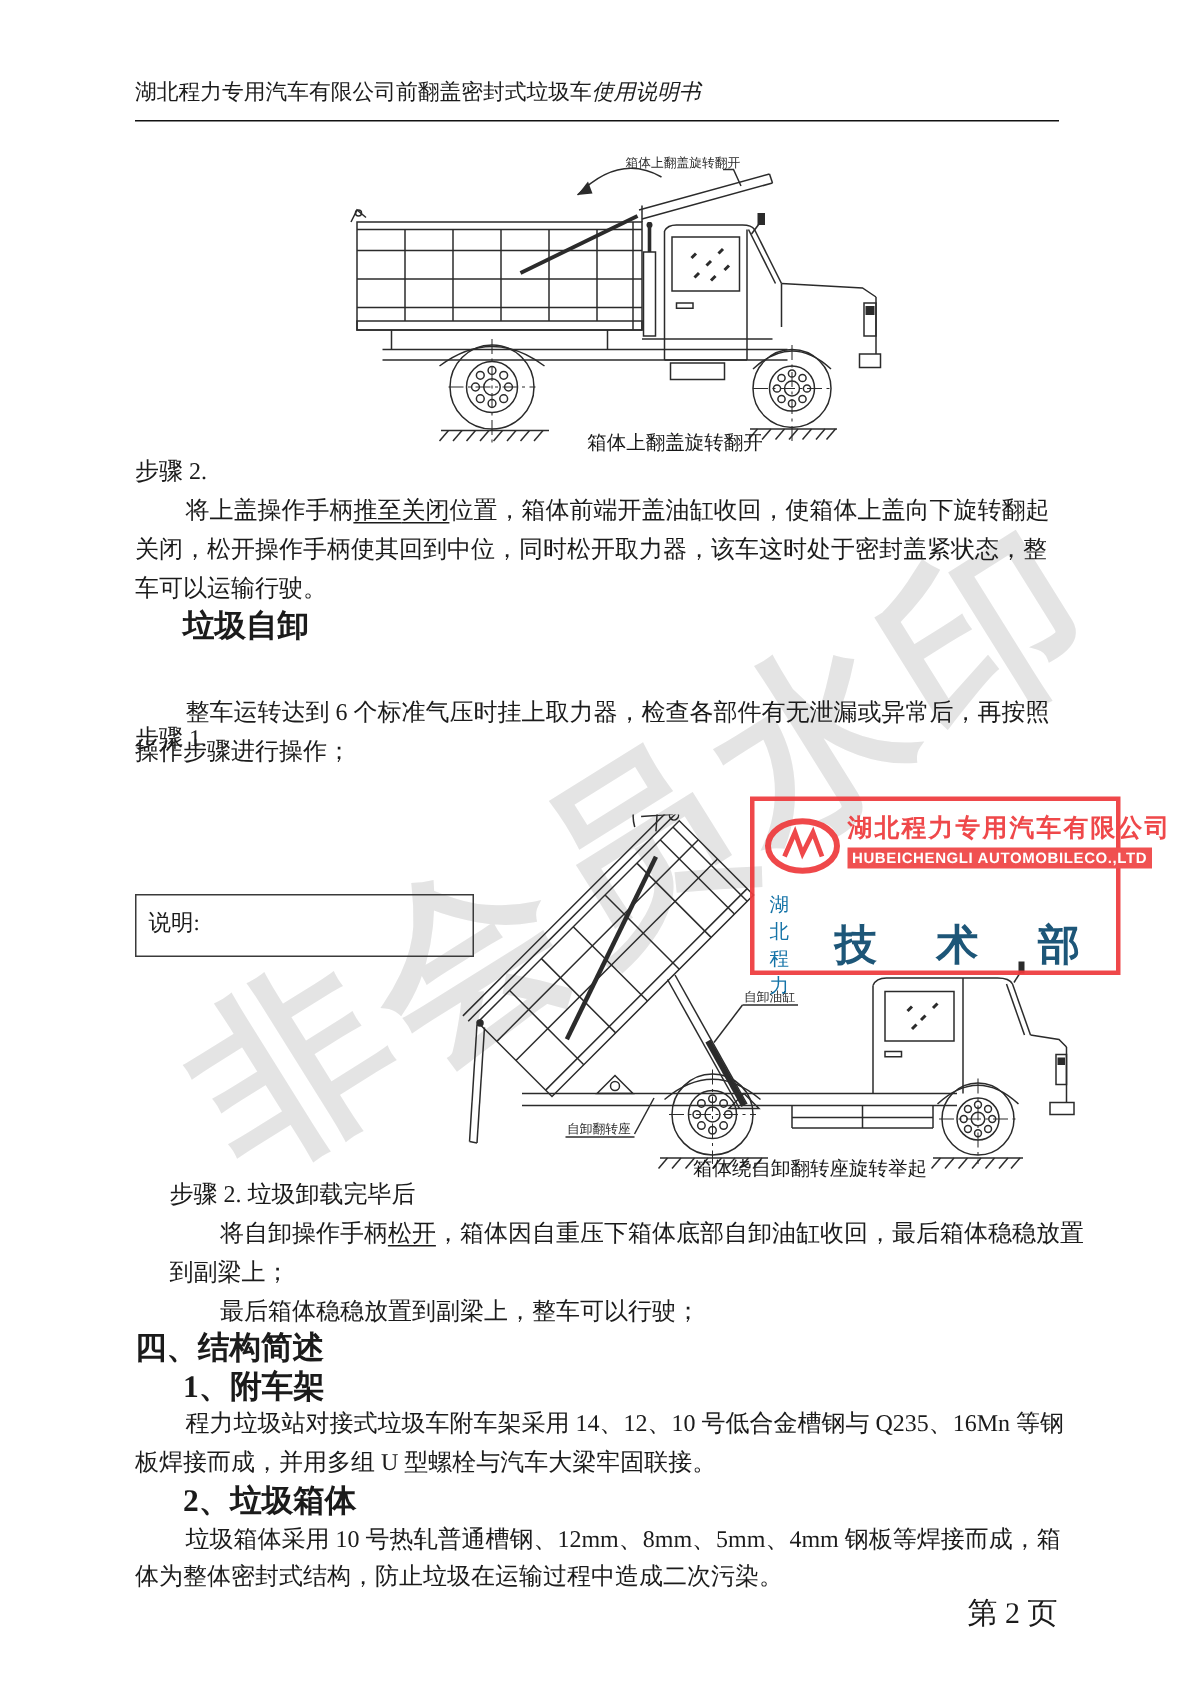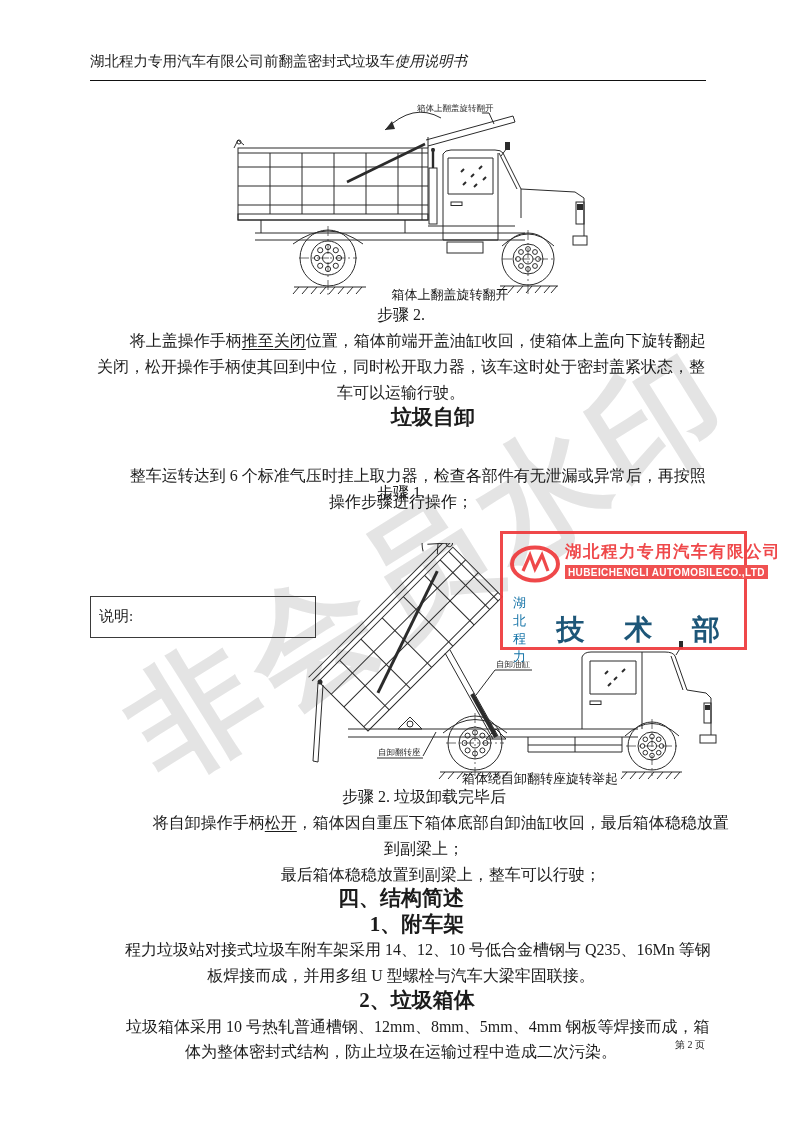--- a/index.html
+++ b/index.html
@@ -7,21 +7,21 @@
         font-family:"Liberation Serif",serif;color:#1b1b1b;}
   
   #watermark{position:absolute;left:430px;top:566px;transform:translate(-50%,-50%) rotate(-32deg);
     font-size:128px;font-weight:700;letter-spacing:8px;color:#e4e4e4;white-space:nowrap;
     z-index:0;user-select:none;}
   
   #header{position:absolute;left:90px;top:52px;width:616px;padding-bottom:9px;
     border-bottom:1.6px solid #111;font-size:14.5px;z-index:2;}
   #header .suffix{font-style:italic;}
   
-  .textblock{position:absolute;left:90px;width:622px;font-size:16px;line-height:26px;z-index:2;text-align:center;}
+  .textblock{position:absolute;left:90px;width:622px;font-size:16px;line-height:26px;z-index:2;}
   .para{text-indent:2.1em;}
   .u{text-decoration:underline;text-underline-offset:3px;}
   .hd{font-family:Liberation Serif, serif;font-weight:bold;font-size:21px;}
   
   .fig{position:absolute;z-index:1;}
   .ln{stroke:#2b2b2b;fill:none;stroke-width:1;}
   .lnF{fill:#2b2b2b;stroke:none;}
   .cl{stroke:#2b2b2b;fill:none;stroke-width:0.7;stroke-dasharray:10 3 2 3;}
   .t9{font:8.5px "Liberation Serif",serif;fill:#2b2b2b;stroke:none;}
   .t12{font:13px "Liberation Serif",serif;fill:#161616;stroke:none;}
@@ -38,21 +38,21 @@
   #stamp .cn{color:#ee3b3d;font-weight:bold;font-size:16.5px;letter-spacing:1.5px;
     font-family:"Liberation Sans",sans-serif;white-space:nowrap;}
   #stamp .enbar{margin-top:2px;background:#ef4444;color:#fff;font-family:"Liberation Sans",sans-serif;
     font-weight:bold;font-size:10px;letter-spacing:.4px;padding:1.5px 3px;white-space:nowrap;width:fit-content;}
   #stamp .row2{display:flex;align-items:center;margin:9px 8px 0 10px;}
   #stamp .brand{color:#0369a1;font-size:13px;font-weight:normal;letter-spacing:3px;
     font-family:"Liberation Sans",sans-serif;}
   #stamp .dept{color:#0c4a6e;font-size:28px;font-weight:bold;letter-spacing:16px;margin-left:12px;
     font-family:"Liberation Sans",sans-serif;white-space:nowrap;}
   
-  #footer{position:absolute;right:88px;top:1038px;font-size:10px;z-index:2;}
+  #footer{position:absolute;right:88px;top:1062px;font-size:20px;z-index:2;}
 </style>
 </head>
 <body>
 
 <div id="page">
 
   <div id="watermark">非会员水印</div>
 
   <div id="header">
     <span>湖北程力专用汽车有限公司前翻盖密封式垃圾车</span><span class="suffix">使用说明书</span>

